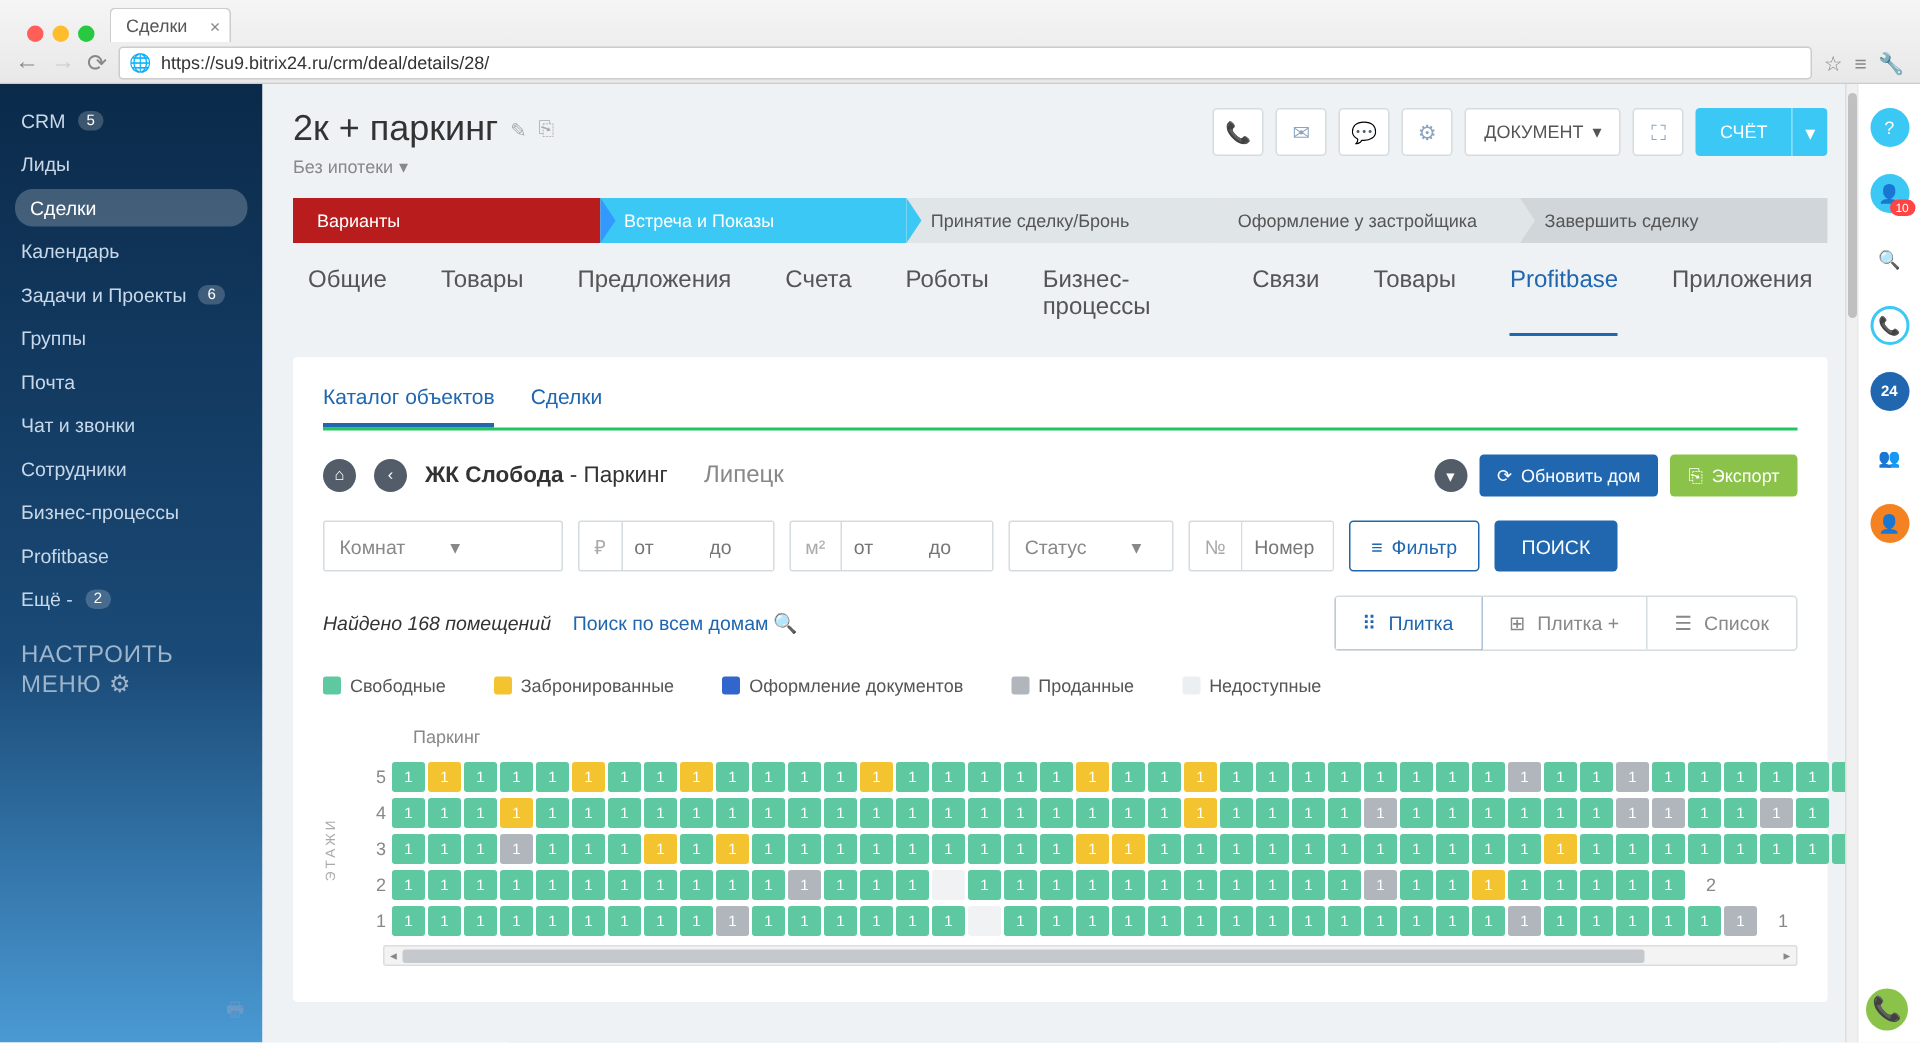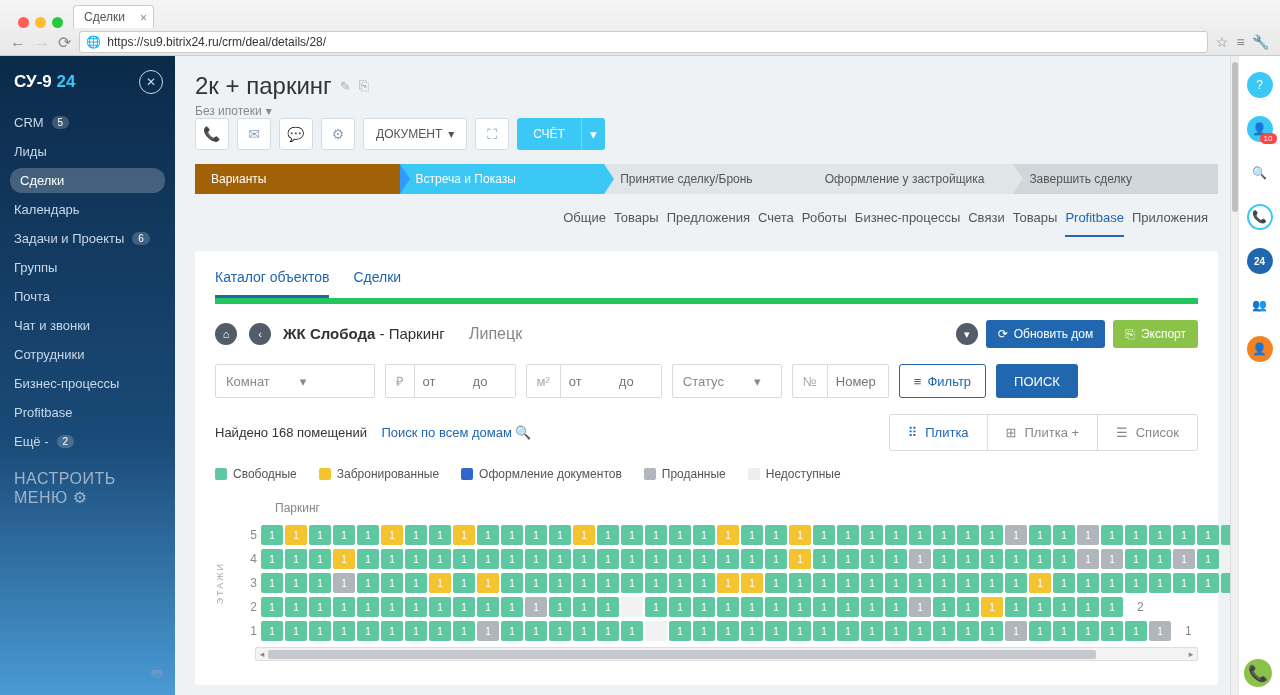--- a/index.html
+++ b/index.html
@@ -30,51 +30,51 @@
 .side-item.active { background:rgba(255,255,255,.22); border-radius:12px; margin:2px 10px; padding:5px 10px; color:#fff; }
 .side-badge { background:rgba(255,255,255,.2); color:#fff; font-size:10px; padding:1px 6px; border-radius:8px; }
 .side-settings { font-size:16px; letter-spacing:.5px; padding:14px 14px 8px; color:#9db4cb; }
 .invite-btn { margin:6px 12px; border:1px solid rgba(255,255,255,.3); border-radius:14px; padding:5px 10px; font-size:10px; color:#9db4cb; cursor:pointer; }
 .printer-icon { position:absolute; bottom:10px; right:12px; color:#6a9ac8; }
 
 .main { flex:1; background:#eef2f4; overflow:hidden; position:relative; }
 .content-wrap { padding:16px 20px 0 20px; height:100%; overflow:auto; }
 
 
-.deal-header { display:flex; align-items:flex-start; margin-bottom:14px;flex-direction:column; }
+.deal-header { display:flex; align-items:flex-start; justify-content:space-between; margin-bottom:14px; }
 .deal-title { font-size:24px; color:#333; font-weight:300; display:flex; align-items:center; gap:8px; }
 .pencil { color:#aaa; font-size:13px; cursor:pointer; }
 .deal-sub { font-size:12px; color:#888; margin-top:4px; display:flex; align-items:center; gap:4px; }
 .header-actions { display:flex; gap:8px; align-items:center; }
 .icon-btn { width:34px; height:32px; background:#fff; border:1px solid #d5dce0; border-radius:3px; display:flex; align-items:center; justify-content:center; color:#8aa5c2; cursor:pointer; font-size:14px; }
 .doc-btn { height:32px; background:#fff; border:1px solid #d5dce0; border-radius:3px; padding:0 12px; font-size:12px; color:#555; cursor:pointer; display:flex; align-items:center; gap:6px; }
 .split-btn { display:flex; }
 .split-main { height:32px; background:#3bc8f5; color:#fff; border:none; border-radius:3px 0 0 3px; padding:0 16px; font-size:12px; font-weight:500; cursor:pointer; }
 .split-drop { width:24px; height:32px; background:#3bc8f5; border:none; border-left:1px solid rgba(255,255,255,.3); border-radius:0 3px 3px 0; color:#fff; cursor:pointer; }
 
 
 .pipeline { display:flex; margin-bottom:2px; }
 .stage { flex:1; height:30px; display:flex; align-items:center; padding:0 24px 0 16px; font-size:12px; color:#333; position:relative; background:#e4eaef; cursor:pointer; }
-.stage.blue { background:#a16207; color:#fff; }
+.stage.blue { background:#b91c1c; color:#fff; }
 .stage.cyan { background:#3bc8f5; color:#fff; }
 .stage.gray { background:#e0e5e8; color:#555; }
 .stage.dark { background:#d0d6da; color:#555; }
 .stage:not(:last-child)::after { content:''; position:absolute; right:-10px; top:0; width:0; height:0; border-top:15px solid transparent; border-bottom:15px solid transparent; border-left:10px solid; border-left-color:inherit; z-index:1; }
 .stage.blue::after { border-left-color:#39f; }
 .stage.cyan::after { border-left-color:#3bc8f5; }
 .stage.gray::after { border-left-color:#e0e5e8; }
 
 
-.tabs { display:flex; gap:8px; padding:14px 10px 0; border-bottom:none; font-size:13px;justify-content:flex-end; }
+.tabs { display:flex; gap:36px; padding:14px 10px 0; border-bottom:none; font-size:16px; }
 .tab-item { padding-bottom:10px; color:#555; cursor:pointer; }
 .tab-item.active { color:#2067b0; border-bottom:2px solid #2067b0; }
 
 
 .panel { background:#fff; border-radius:3px; margin-top:14px; padding:18px 20px 24px; }
-.panel-tabs { display:flex; gap:24px; font-size:14px; border-bottom:6px solid #22c55e; margin-bottom:16px; }
+.panel-tabs { display:flex; gap:24px; font-size:14px; border-bottom:2px solid #22c55e; margin-bottom:16px; }
 .ptab { padding-bottom:10px; cursor:pointer; color:#333; }
 .ptab.active { color:#2067b0; }
 .ptab:first-child { border-bottom:3px solid #2067b0; }
 
 .breadcrumb-row { display:flex; align-items:center; justify-content:space-between; margin-bottom:16px; }
 .bc-left { display:flex; align-items:center; gap:12px; }
 .bc-icon { width:22px; height:22px; border-radius:50%; background:#535c69; color:#fff; display:flex; align-items:center; justify-content:center; font-size:11px; cursor:pointer; }
 .bc-text { font-size:15px; color:#333; }
 .bc-text b { font-weight:600; }
 .bc-sub { font-size:16px; color:#888; margin-left:20px; }
@@ -86,31 +86,31 @@
 .filters { display:flex; gap:10px; margin-bottom:16px; flex-wrap:wrap; }
 .sel,.inp-group,.inp { height:34px; border:1px solid #d5dce0; border-radius:2px; background:#fff; font-size:13px; color:#888; display:flex; align-items:center; padding:0 10px; }
 .sel { cursor:pointer; gap:30px; }
 .inp-group { padding:0; }
 .inp-group .prefix { padding:0 10px; border-right:1px solid #d5dce0; color:#aaa; height:100%; display:flex; align-items:center; }
 .inp-group input { border:none; width:50px; padding:0 8px; height:100%; font-size:13px; outline:none; }
 .filter-btn { height:34px; border:1px solid #2067b0; background:#fff; color:#2067b0; border-radius:3px; padding:0 14px; font-size:13px; cursor:pointer; display:flex; align-items:center; gap:6px; }
 .search-btn { height:34px; background:#2067b0; color:#fff; border:none; border-radius:3px; padding:0 18px; font-size:13px; font-weight:500; cursor:pointer; }
 
 .results-row { display:flex; align-items:center; justify-content:space-between; margin-bottom:16px; font-size:13px; }
-.results-row .found { color:#333; }
+.results-row .found { color:#333;font-style:italic; }
 .results-row a { color:#2067b0; text-decoration:none; }
 
 
 .view-switch { display:flex; border:1px solid #d5dce0; border-radius:3px; overflow:hidden; }
 .vs-item { padding:10px 18px; font-size:13px; color:#888; cursor:pointer; display:flex; align-items:center; gap:8px; border-left:1px solid #d5dce0; }
 .vs-item:first-child { border-left:none; }
 .vs-item.active { color:#2067b0; }
 
 
-.legend { display:flex; gap:22px; font-size:12px; color:#555; margin-bottom:20px; align-items:center; }
+.legend { display:flex; gap:32px; font-size:12px; color:#555; margin-bottom:20px; align-items:center; }
 .leg-item { display:flex; align-items:center; gap:6px; }
 .leg-box { width:12px; height:12px; border-radius:2px; }
 
 
 .grid-title { font-size:12px; color:#888; margin-left:60px; margin-bottom:10px; }
 .grid-area { display:flex; gap:14px; align-items:flex-start; }
 .y-label { writing-mode:vertical-rl; transform:rotate(180deg); font-size:9px; letter-spacing:2px; color:#aaa; align-self:center; }
 .floors { display:flex; flex-direction:column; gap:4px; }
 .floor-row { display:flex; align-items:center; gap:4px; }
 .floor-num { width:18px; text-align:right; font-size:12px; color:#888; flex-shrink:0; }
@@ -173,26 +173,20 @@
       <span>☆</span>
       <span>≡</span>
       <span>🔧</span>
     </div>
   </div>
 </div>
 
 <div class="app">
 
   <div class="sidebar">
-    <div class="logo-row">
-      <div class="logo">
-        <span style="color:#fff">СУ-9 </span><span>24</span>
-      </div>
-      <div class="close-circle">✕</div>
-    </div>
     <div id="side-items">
         <div class="side-item">
           <span>CRM</span>
           <span class="side-badge">5</span>
         </div>
         <div class="side-item">
           <span>Лиды</span>
         </div>
         <div class="side-item active">
           <span>Сделки</span>

